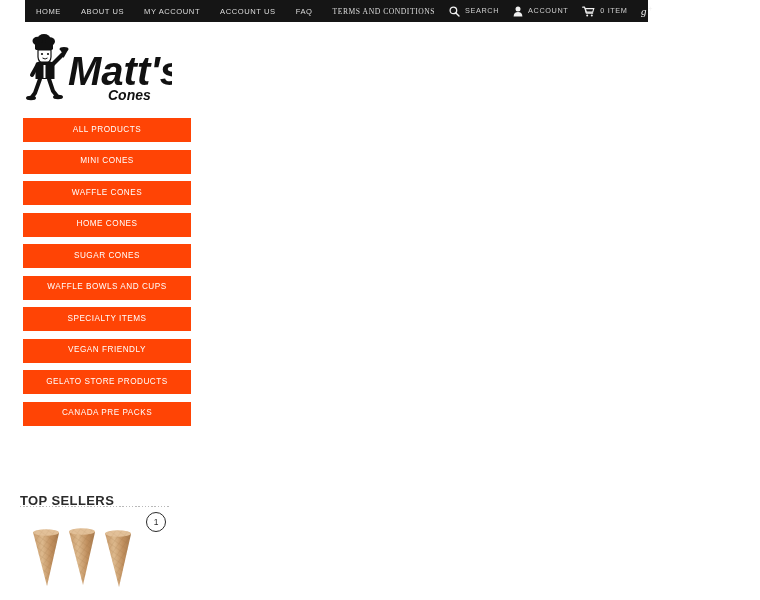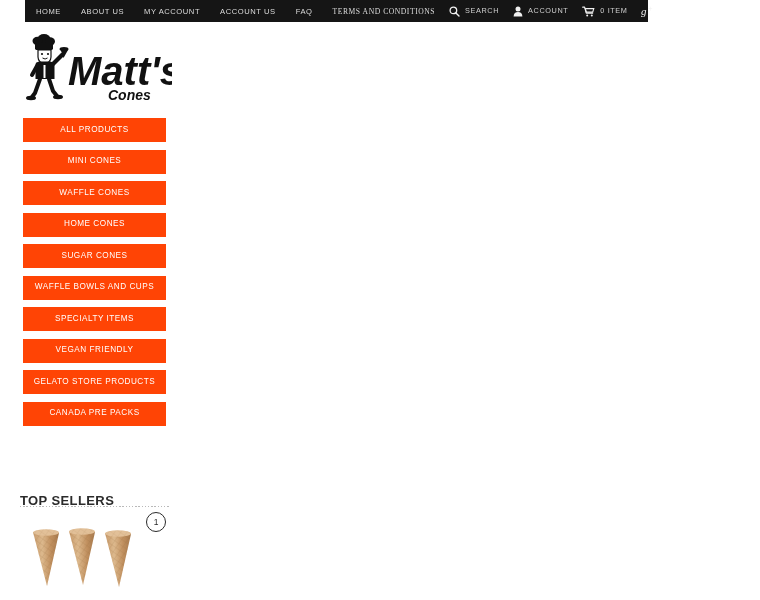--- a/index.html
+++ b/index.html
@@ -36,21 +36,21 @@
   
   .logo-wrap {
     position: absolute; left: 22px; top: 30px; width: 150px; height: 72px;
     display: flex; align-items: center; justify-content: center;
   }
   .logo-svg { display: block; }
 
   
   .cats { position: absolute; left: 23px; top: 118px; width: 143px; }
   .cat-btn {
-    width: 143px; height: 24px; background: #FF4405;
+    width: 168px; height: 24px; background: #FF4405;
     display: flex; align-items: center; justify-content: center;
     margin-bottom: 7.5px; cursor: pointer;
   }
   .cat-btn span {
     color: #ffffff; font-size: 8.2px; letter-spacing: .5px;
     white-space: nowrap; line-height: 1;
   }
 
   
   .ts-head {

